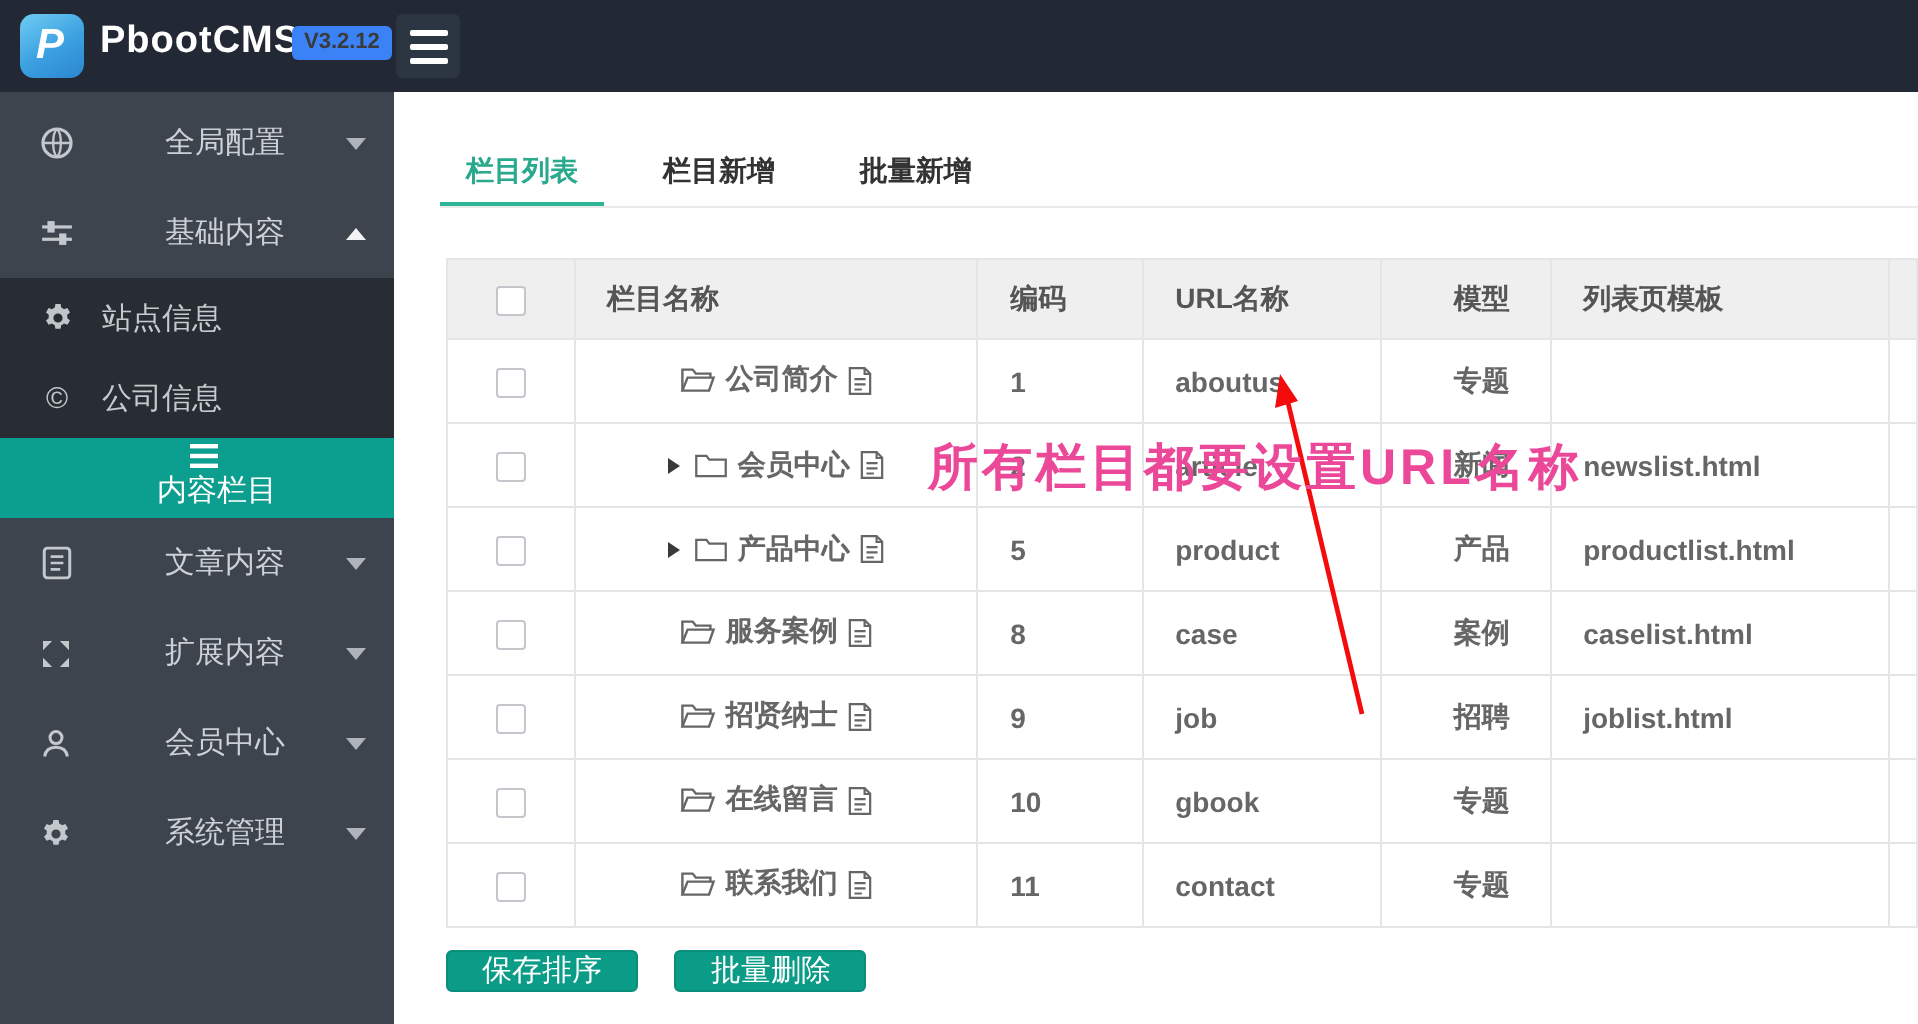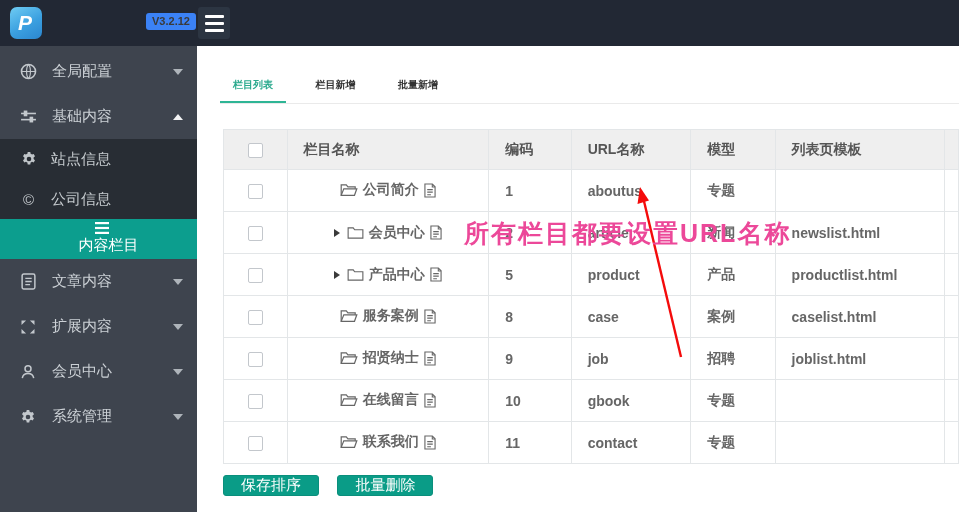--- a/index.html
+++ b/index.html
@@ -14,51 +14,51 @@
   .logo-p { color:#fff; font-size:21px; font-weight:bold; font-style:italic; transform:translateX(-1px); }
   .brand { position:absolute; left:50px; top:10px; color:#fff; font-size:19px; font-weight:bold; letter-spacing:.5px; }
   .version-badge { position:absolute; left:146px; top:13px; background:#3b82f6; color:#3a3a3a; font-size:11px;
                    font-weight:bold; padding:3px 6px; border-radius:3px; line-height:1; }
   .menu-toggle { position:absolute; left:198px; top:7px; width:32px; height:32px; background:#2c3542; border-radius:3px;
                  display:flex; flex-direction:column; justify-content:center; align-items:center; gap:4px; cursor:pointer; }
   .menu-toggle i { display:block; width:19px; height:3px; background:#fff; border-radius:1px; }
 
   
   .sidebar { position:absolute; top:46px; left:0; width:197px; height:466px; background:#3e444e; z-index:5; padding-top:3px; }
-  .side-item { height:45px; display:flex; align-items:center; padding:0 14px 0 19px; color:#ccd1d6; font-size:15px; cursor:pointer; }
+  .side-item { height:45px; display:flex; align-items:center; padding:0 14px 0 19px; color:#ccd1d6; font-size:15px; cursor:pointer;text-align:center; }
   .side-item .sicon { width:18px; height:18px; margin-right:15px; display:flex; align-items:center; justify-content:center; color:#c3c8cd; flex:none; }
   .side-item .slabel { flex:1; }
   .caret-down { width:0; height:0; border-left:5px solid transparent; border-right:5px solid transparent; border-top:6px solid #aeb4ba; }
   .caret-up   { width:0; height:0; border-left:5px solid transparent; border-right:5px solid transparent; border-bottom:6px solid #f2f3f4; }
   .submenu { background:#282d34; }
   .sub-item { height:40px; display:flex; align-items:center; padding-left:20px; color:#c5cace; font-size:15px; cursor:pointer; }
   .sub-item .sicon { width:17px; height:17px; margin-right:14px; display:flex; align-items:center; justify-content:center; color:#c0c5c9; flex:none; }
   .sub-item.active { background:#0c9e8e; color:#fff;flex-direction:column; }
   .sub-item.active .sicon { color:#fff; }
   .copyright-glyph { font-size:15px; line-height:1; }
 
   
   .main { position:absolute; left:197px; top:46px; width:762px; height:466px; background:#fff; }
 
   .tabbar { position:absolute; left:23px; right:0; top:24px; border-bottom:1px solid #eaeaea; white-space:nowrap; }
-  .tab { display:inline-block; padding:0 13px; height:33px; line-height:30px; font-size:10px; font-weight:bold;
+  .tab { display:inline-block; padding:0 13px; height:33px; line-height:30px; font-size:14px; font-weight:bold;
          color:#333; margin-right:12px; cursor:pointer; border-bottom:2px solid transparent; }
   .tab.active { color:#2aa98d; border-bottom:2px solid #2eb595; }
 
   .table-wrap { position:absolute; left:26px; top:83px; }
   table { border-collapse:collapse; table-layout:fixed; }
   th, td { border:1px solid #e3e6e8; font-weight:bold; }
   thead th { height:40px; background:#efefef; color:#555; font-size:14px; text-align:left; padding-left:16px; }
   tbody td { height:42px; color:#666; font-size:14px; padding-left:16px; background:#fff; }
   th.col-cb, td.col-cb { width:64px; text-align:center; padding-left:0; }
   .col-name { width:203px; }
   td.col-name { padding-left:0; text-align:center; }
   .col-code { width:83px; }
   .col-url { width:120px; }
-  .col-model { width:85px; }
+  .col-model { width:85px;text-align:center; }
   .col-tpl { width:170px; }
   .col-extra { width:14px; padding-left:0; }
   .cb { width:15px; height:15px; border:1px solid #c3c7cc; border-radius:2px; background:#fff; display:inline-block; vertical-align:middle; cursor:pointer; }
   .name-inner { display:inline-flex; align-items:center; gap:5px; }
   .tri { width:0; height:0; border-left:6px solid #3a3a3a; border-top:4px solid transparent; border-bottom:4px solid transparent; margin-right:2px; cursor:pointer; }
   .ficon, .dicon { display:inline-flex; color:#666; }
 
   .actions { position:absolute; left:26px; top:429px; }
   .btn { display:inline-block; background:#0a9c87; border:1px solid #0a8f7c; color:#fff; font-size:15px;
          padding:0 17px; border-radius:3px; margin-right:14px; cursor:pointer; font-family:inherit; }
@@ -68,20 +68,21 @@
                 letter-spacing:2px; white-space:nowrap; z-index:20; }
   .arrow-svg { position:absolute; left:600px; top:170px; z-index:19; pointer-events:none; }
 </style>
 </head>
 <body>
 
 <div class="topbar">
   <div class="logo-box">
       <span class="logo-p">P</span>
     </div>
+  <div class="brand">PbootCMS</div>
   <div class="version-badge">V3.2.12</div>
   <div class="menu-toggle">
     <span style="display:contents"><i></i><i></i><i></i></span>
   </div>
 </div>
 
 <div class="sidebar">
 
   <div class="side-item">
     <span class="sicon">

